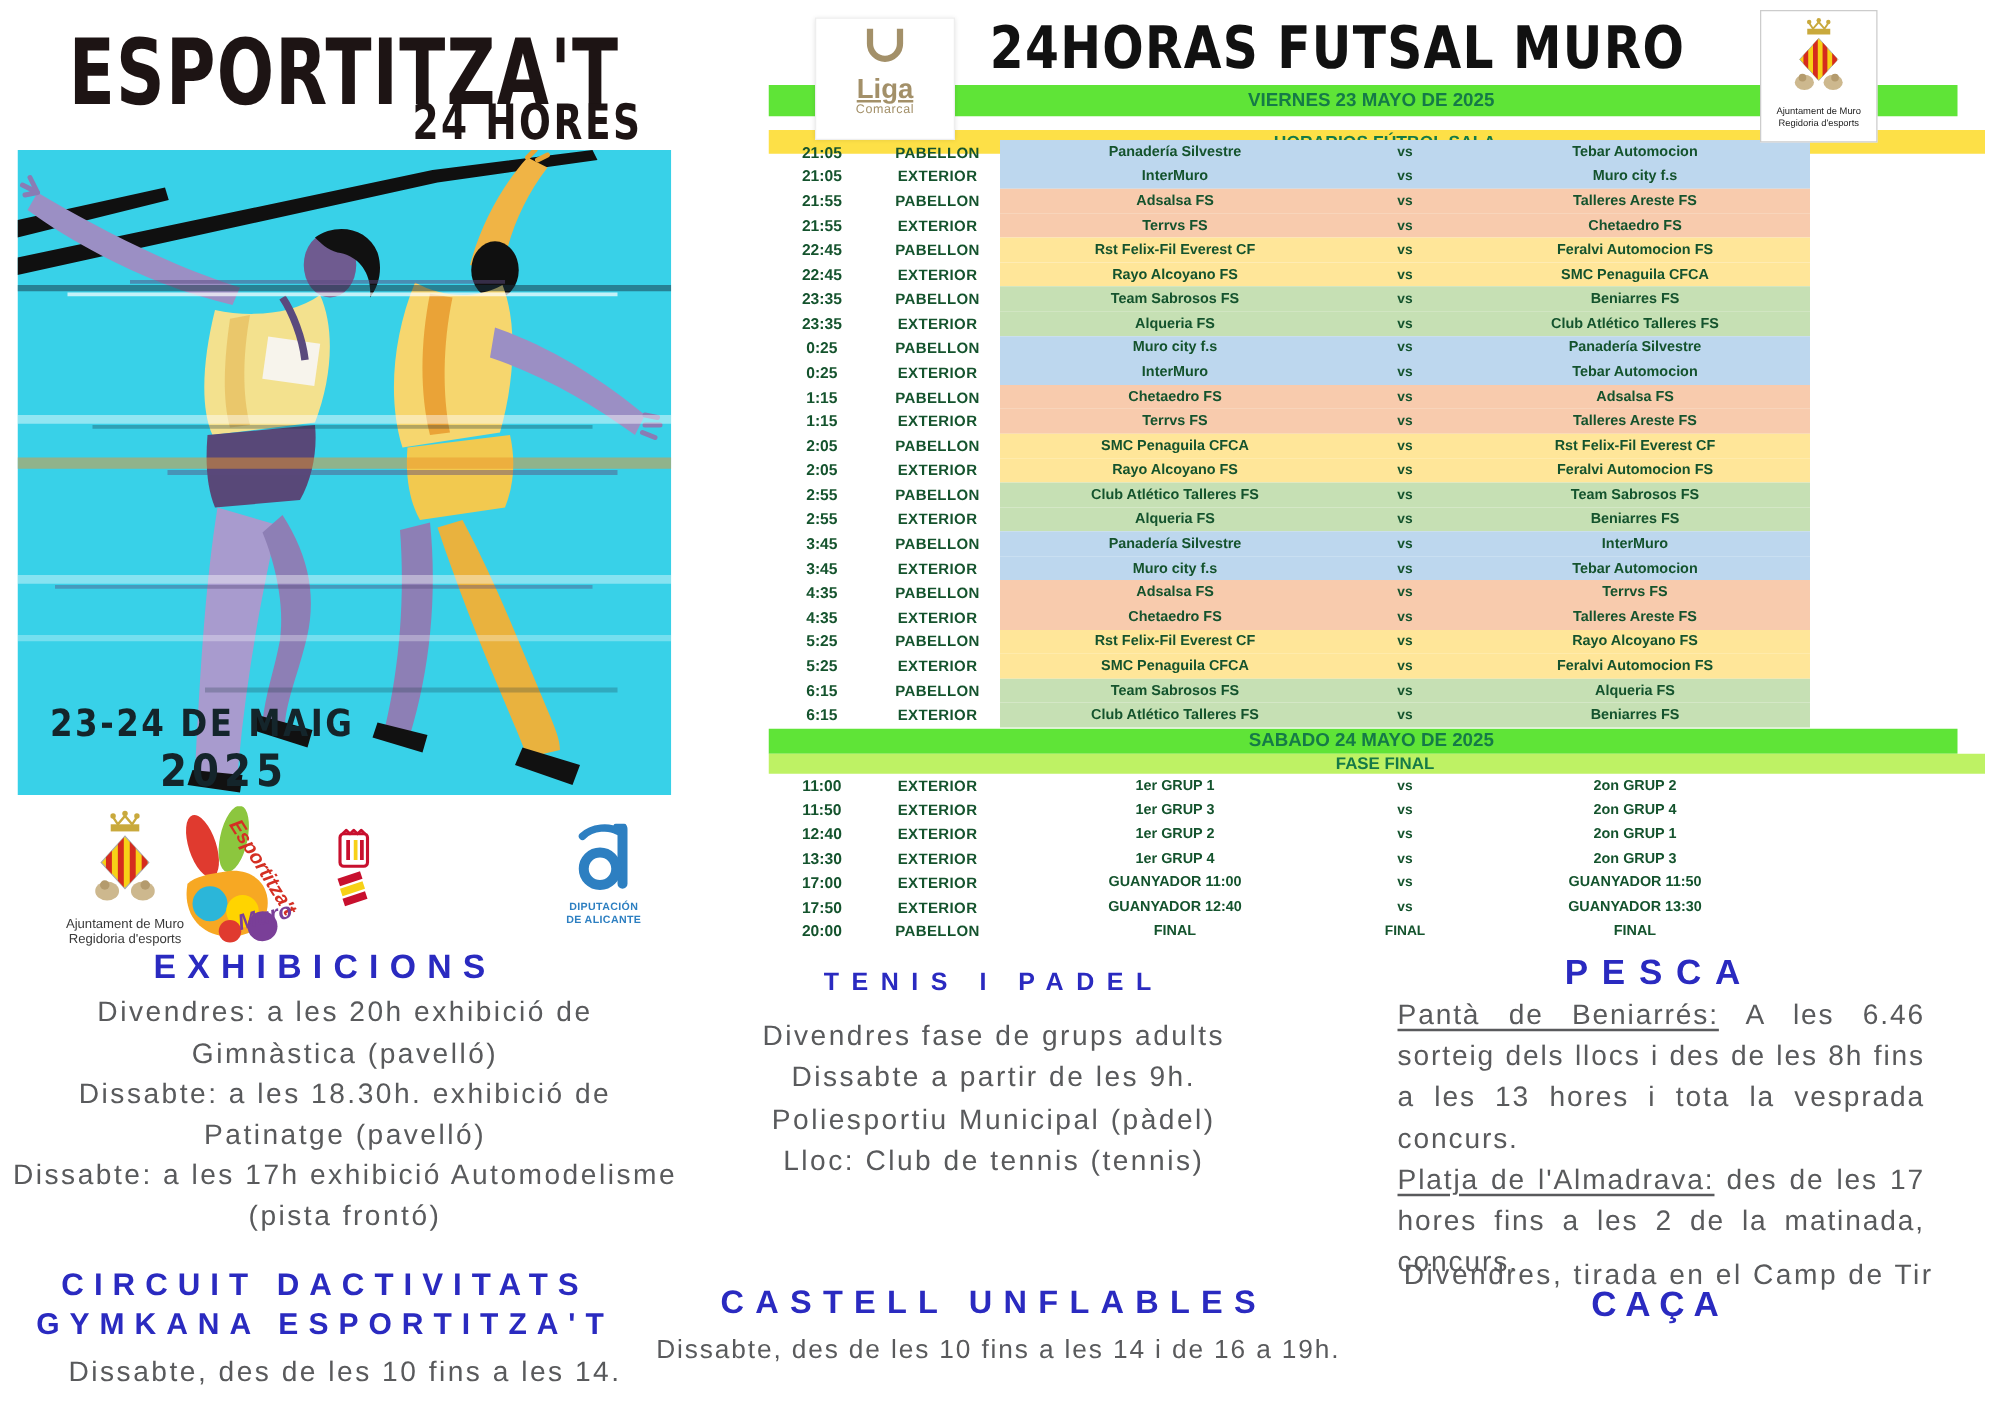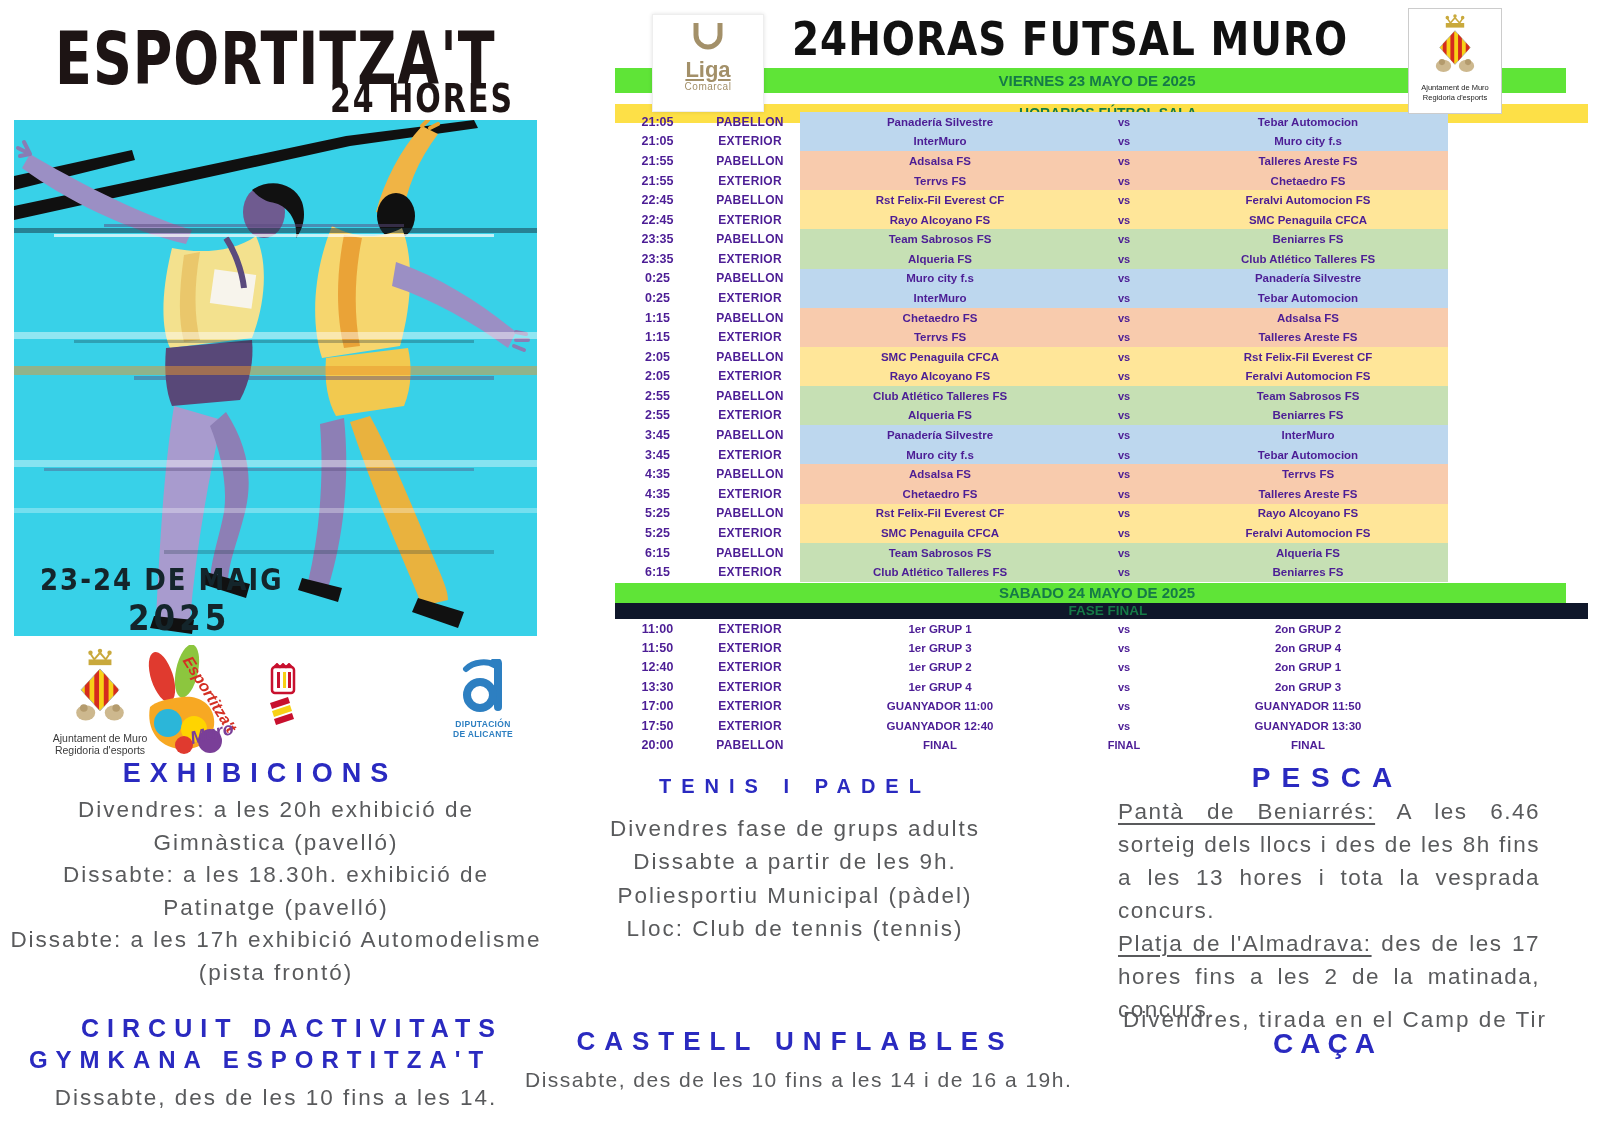--- a/index.html
+++ b/index.html
@@ -50,21 +50,21 @@
     font-family:"DejaVu Sans",sans-serif;font-weight:bold;font-size:39px;color:#111;
     letter-spacing:1px;transform:scaleY(1.2);transform-origin:top center;white-space:nowrap;}
   .band{position:absolute;left:615px;text-align:center;font-weight:bold;color:#157a47;padding-left:13px;}
   .band-green-fri{top:68px;width:938px;height:25px;line-height:25px;font-size:15px;}
   .band-cyan-fri{top:93px;width:960px;height:19px;line-height:19px;font-size:14px;}
   .band-green-sat{top:583px;width:938px;height:20px;line-height:20px;font-size:15px;}
   .band-cyan-sat{top:603px;width:960px;height:16px;line-height:16px;font-size:13.5px;}
   .rows{position:absolute;left:615px;width:833px;}
   #friday-rows{top:112px;}
   #saturday-rows{top:619px;}
-  .srow{display:flex;align-items:center;height:19.58px;font-weight:bold;color:#4c1d95;}
+  .srow{display:flex;align-items:center;height:19.58px;font-weight:bold;color:#14532d;}
   #saturday-rows .srow{height:19.4px;}
   .c-time{width:85px;text-align:center;font-size:12.5px;}
   .c-venue{width:100px;text-align:center;font-size:12px;letter-spacing:.3px;}
   .c-match{flex:1;height:100%;display:flex;align-items:center;}
   .c-home{width:280px;text-align:center;font-size:11.5px;}
   .c-vs{width:88px;text-align:center;font-size:11px;}
   .c-away{flex:1;text-align:center;font-size:11.5px;}
   
   .liga-box{position:absolute;left:652px;top:14px;width:110px;height:96px;background:#fff;
     border:1px solid #eee;box-shadow:0 0 4px rgba(0,0,0,.12);text-align:center;color:#a39069;}
@@ -205,21 +205,21 @@
   <div class="col-left">
     <div class="sec-title" style="left:0;top:758px;width:520px;">EXHIBICIONS</div>
     <div class="sec-lines" style="left:-14px;top:794px;width:580px;">
         <div>Divendres: a les 20h exhibició de</div>
         <div>Gimnàstica (pavelló)</div>
         <div>Dissabte: a les 18.30h. exhibició de</div>
         <div>Patinatge (pavelló)</div>
         <div>Dissabte: a les 17h exhibició Automodelisme</div>
         <div>(pista frontó)</div>
       </div>
-    <div class="sec-title" style="left:0;top:1014px;width:520px;font-size:25px;letter-spacing:8px;padding-left:32px;">CIRCUIT DACTIVITATS</div>
+    <div class="sec-title" style="left:0;top:1014px;width:520px;font-size:25px;letter-spacing:8px;">CIRCUIT DACTIVITATS</div>
     <div class="sec-title" style="left:0;top:1046px;width:520px;font-size:24px;letter-spacing:8px;">GYMKANA ESPORTITZA'T</div>
     <div class="sec-lines" style="left:-14px;top:1082px;width:580px;">
         <div>Dissabte, des de les 10 fins a les 14.</div>
       </div>
   </div>
 
   <div class="col-mid">
     <div class="sec-title" style="left:560px;top:775px;width:470px;font-size:20px;letter-spacing:10px;">TENIS I PADEL</div>
     <div class="sec-lines" style="left:540px;top:812px;width:510px;line-height:33.4px;">
         <div>Divendres fase de grups adults</div>
@@ -462,21 +462,21 @@
         <span class="c-venue">EXTERIOR</span>
         <span class="c-match" style="background: rgb(198, 224, 180);">
           <span class="c-home">Club Atlético Talleres FS</span>
           <span class="c-vs">vs</span>
           <span class="c-away">Beniarres FS</span>
         </span>
       </div>
     </div>
 
   <div class="band band-green-sat" style="background: rgb(95, 228, 55);">SABADO 24 MAYO DE 2025</div>
-  <div class="band band-cyan-sat" style="background: #0f172a;">FASE FINAL</div>
+  <div class="band band-cyan-sat" style="background: #bef264;">FASE FINAL</div>
   <div id="saturday-rows" class="rows">
       <div class="srow">
         <span class="c-time">11:00</span>
         <span class="c-venue">EXTERIOR</span>
         <span class="c-match" style="background: transparent;">
           <span class="c-home">1er GRUP 1</span>
           <span class="c-vs">vs</span>
           <span class="c-away">2on GRUP 2</span>
         </span>
       </div>

